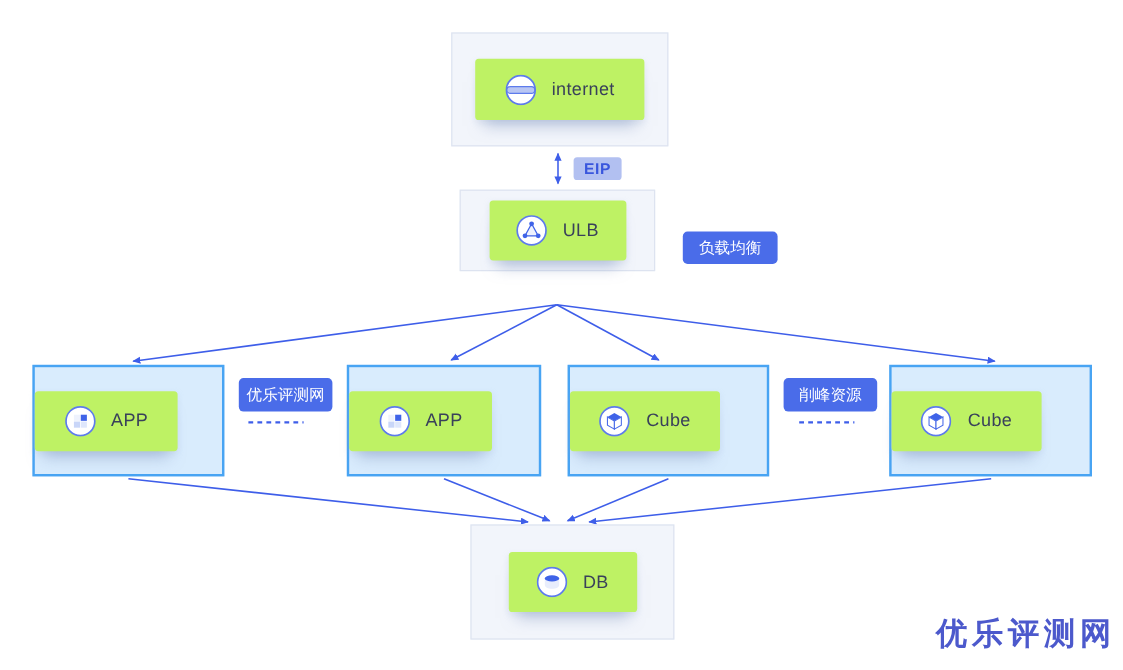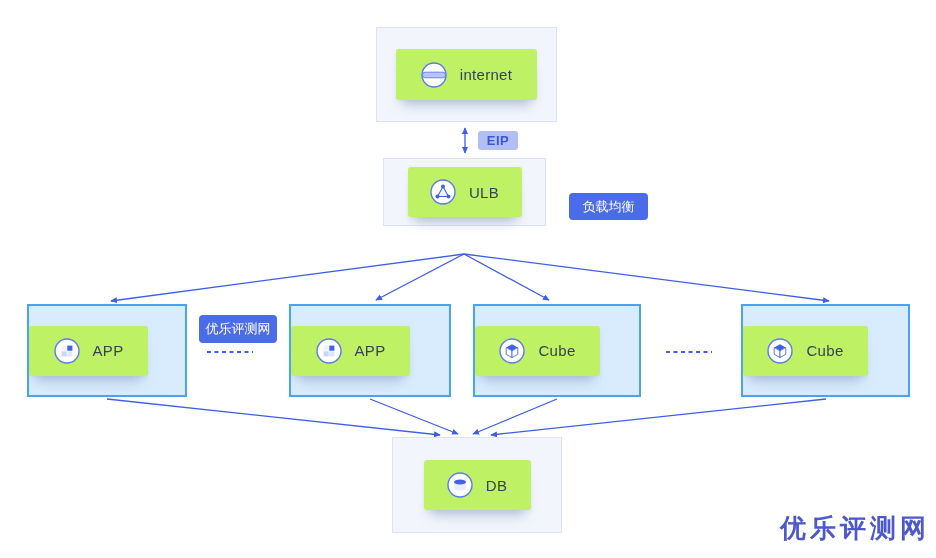--- a/index.html
+++ b/index.html
@@ -127,20 +127,21 @@
       <svg class="icon" width="26" height="26" viewBox="0 0 26 26">
         <circle cx="13" cy="13" r="12" fill="#ffffff" stroke="#5d7bec" stroke-width="1.4"></circle>
         <path d="M13 6.2 L18.8 9.5 L13 12.8 L7.2 9.5 Z" fill="#3f63e8"></path>
         <path d="M7.2 9.5 L13 12.8 V19.6 L7.2 16.3 Z" fill="#ffffff" stroke="#4a6ce8" stroke-width="0.9"></path>
         <path d="M18.8 9.5 L13 12.8 V19.6 L18.8 16.3 Z" fill="#ffffff" stroke="#4a6ce8" stroke-width="0.9"></path>
       </svg>
       <span class="label">Cube</span>
     </div>
   </div>
 
+  <div class="badge solid" style="left:653px;top:315px;width:78px;height:28px">削峰资源</div>
 
   <div class="bluebox" style="left:741px;top:304px;width:169px;height:93px">
     <div class="card" style="width:125px;height:50px">
       <svg class="icon" width="26" height="26" viewBox="0 0 26 26">
         <circle cx="13" cy="13" r="12" fill="#ffffff" stroke="#5d7bec" stroke-width="1.4"></circle>
         <path d="M13 6.2 L18.8 9.5 L13 12.8 L7.2 9.5 Z" fill="#3f63e8"></path>
         <path d="M7.2 9.5 L13 12.8 V19.6 L7.2 16.3 Z" fill="#ffffff" stroke="#4a6ce8" stroke-width="0.9"></path>
         <path d="M18.8 9.5 L13 12.8 V19.6 L18.8 16.3 Z" fill="#ffffff" stroke="#4a6ce8" stroke-width="0.9"></path>
       </svg>
       <span class="label">Cube</span>

